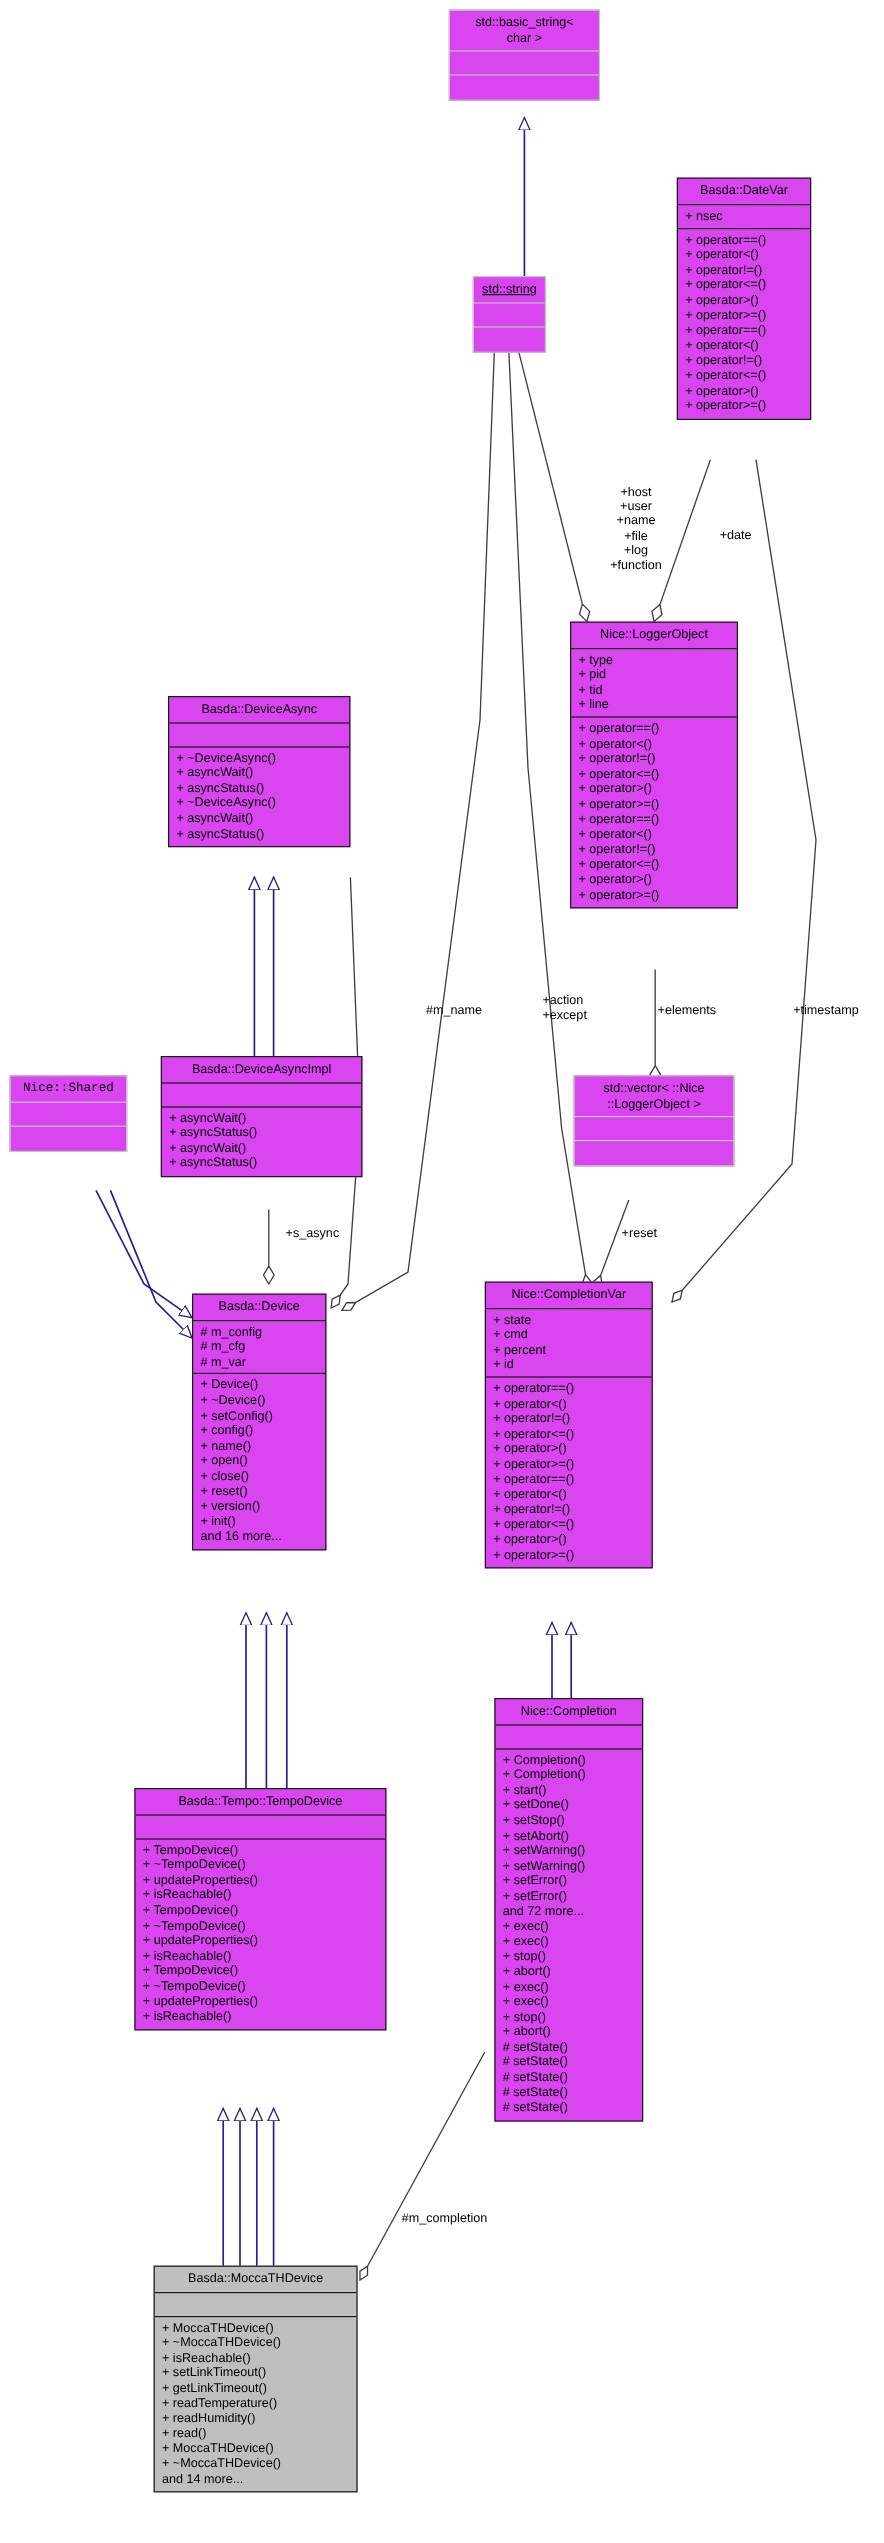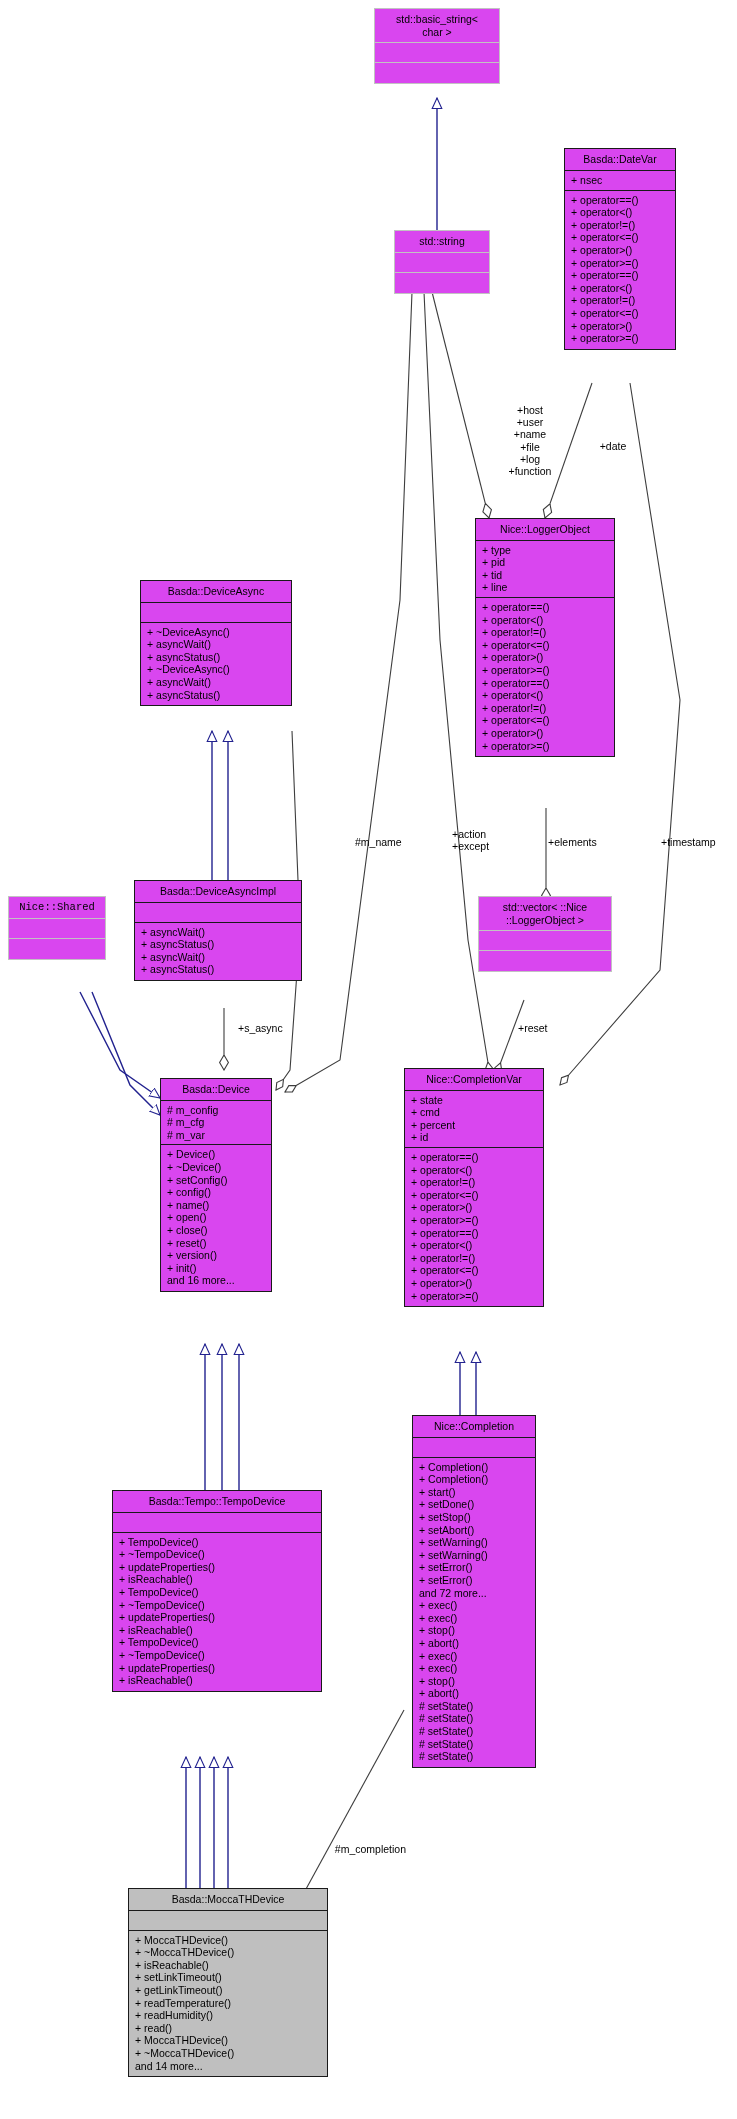--- a/index.html
+++ b/index.html
@@ -160,21 +160,21 @@
       <div class="row">+ operator&gt;=()</div>
       <div class="row">+ operator==()</div>
       <div class="row">+ operator&lt;()</div>
       <div class="row">+ operator!=()</div>
       <div class="row">+ operator&lt;=()</div>
       <div class="row">+ operator&gt;()</div>
       <div class="row">+ operator&gt;=()</div>
     </div>
   </div>
 
-  <div class="node faint" style="left:394px; top:230px; width:96px;">
+  <div class="node faint" style="left:394px; top:230px; width:61px;text-decoration:underline;">
     <div class="title">std::string</div>
     <div class="attrs"></div>
     <div class="ops"></div>
   </div>
 
   <div class="edge-label" style="left:497px; top:404px; width:66px;">+host
 +user
 +name
 +file
 +log
@@ -342,21 +342,21 @@
       <div class="row">+ isReachable()</div>
       <div class="row">+ TempoDevice()</div>
       <div class="row">+ ~TempoDevice()</div>
       <div class="row">+ updateProperties()</div>
       <div class="row">+ isReachable()</div>
     </div>
   </div>
 
   <div class="edge-label" style="left:310px; top:1843px; width:96px; text-align:right;">#m_completion</div>
 
-  <div class="node highlight" style="left:128px; top:1888px; width:200px;">
+  <div class="node highlight" style="left:128px; top:1888px; width:170px;">
     <div class="title">Basda::MoccaTHDevice</div>
     <div class="attrs"></div>
     <div class="ops">
       <div class="row">+ MoccaTHDevice()</div>
       <div class="row">+ ~MoccaTHDevice()</div>
       <div class="row">+ isReachable()</div>
       <div class="row">+ setLinkTimeout()</div>
       <div class="row">+ getLinkTimeout()</div>
       <div class="row">+ readTemperature()</div>
       <div class="row">+ readHumidity()</div>

